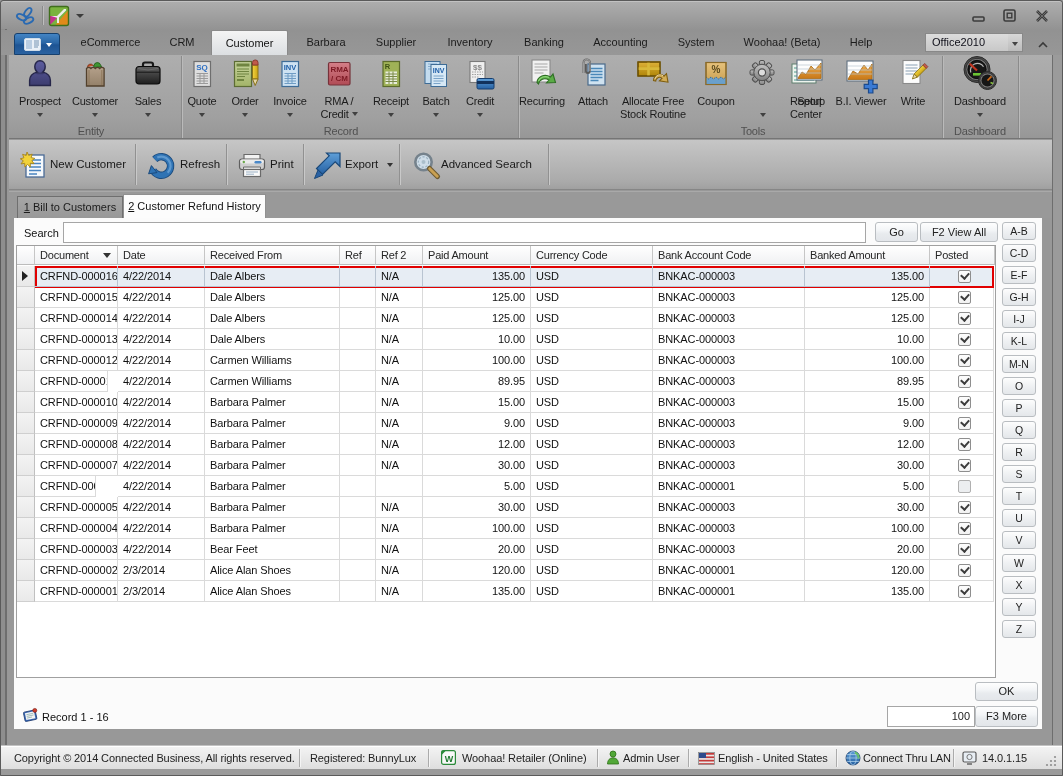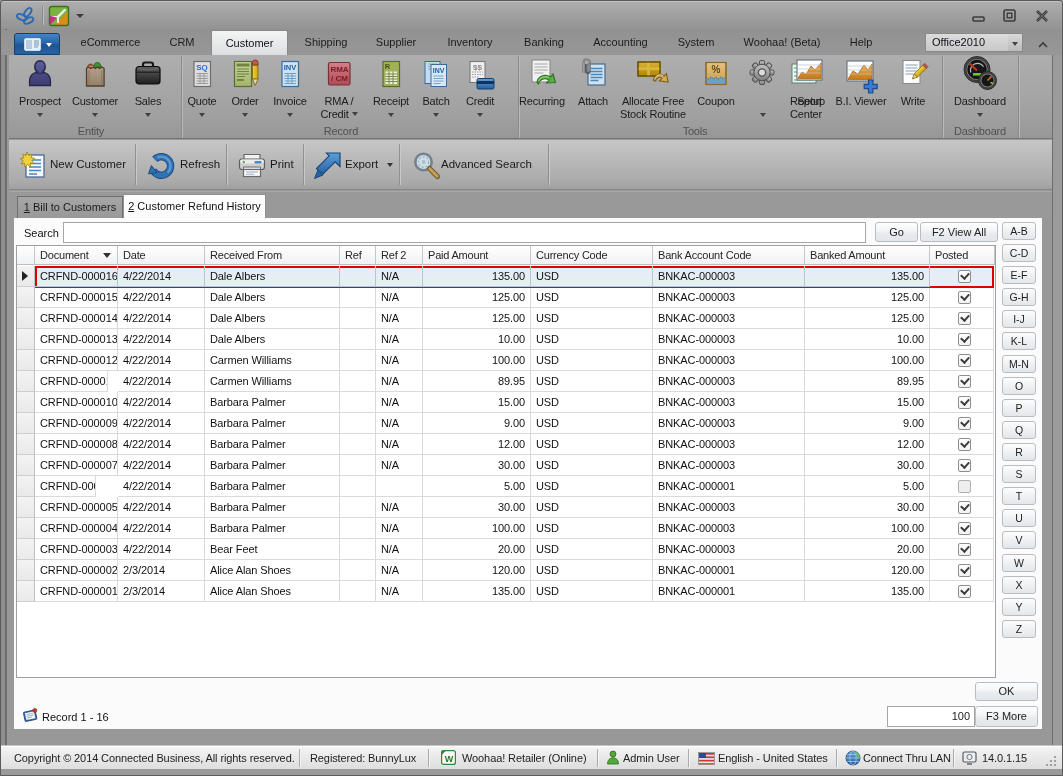--- a/index.html
+++ b/index.html
@@ -152,21 +152,21 @@
     <svg width="17" height="13" style="left:9px;top:4px;" viewBox="0 0 17 13">
       <rect x="0.5" y="0.5" width="16" height="12" rx="1.5" fill="#e9f0f8" stroke="#cfdce8"></rect>
       <rect x="2" y="2" width="6" height="9" fill="#b9cde2"></rect>
       <path d="M10 3h5M10 5h5M10 7h5M10 9h4" stroke="#7493b2" stroke-width="1"></path>
     </svg>
     <div style="position:absolute;left:31px;top:9px;width:0;height:0;border-left:3.5px solid transparent;border-right:3.5px solid transparent;border-top:4px solid #fff;"></div>
   </div>
   <div class="mtab" style="left:79px;width:61px;">eCommerce</div>
   <div class="mtab" style="left:166px;width:30px;">CRM</div>
   <div id="seltab">Customer</div>
-  <div class="mtab" style="left:301px;width:48px;">Shipping</div>
+  <div class="mtab" style="left:301px;width:48px;">Barbara</div>
   <div class="mtab" style="left:372px;width:46px;">Supplier</div>
   <div class="mtab" style="left:443px;width:52px;">Inventory</div>
   <div class="mtab" style="left:520px;width:46px;">Banking</div>
   <div class="mtab" style="left:589px;width:61px;">Accounting</div>
   <div class="mtab" style="left:674px;width:42px;">System</div>
   <div class="mtab" style="left:738px;width:86px;">Woohaa! (Beta)</div>
   <div class="mtab" style="left:847px;width:26px;">Help</div>
   <div id="themebox">Office2010</div>
   <div id="themedrop">
       <div style="position:absolute;left:4px;top:8px;width:0;height:0;border-left:3.5px solid transparent;border-right:3.5px solid transparent;border-top:4px solid #444;"></div>
@@ -176,21 +176,21 @@
     </svg>
 </div>
 
 <div id="ribbon">
   <div class="rsep" style="left:172px;"></div>
   <div class="rsep" style="left:509px;"></div>
   <div class="rsep" style="left:933px;"></div>
   <div class="rsep" style="left:1009px;"></div>
   <div class="glabel" style="left:32px;width:100px;">Entity</div>
   <div class="glabel" style="left:282px;width:100px;">Record</div>
-  <div class="glabel" style="left:636px;width:100px;">Tools</div>
+  <div class="glabel" style="left:694px;width:100px;">Tools</div>
   <div class="glabel" style="left:921px;width:100px;">Dashboard</div>
 
   <svg width="32" height="32" style="left:15px;top:3px;" viewBox="0 0 32 32">
     <path d="M16 2.8c3.1 0 5.2 2.5 5.2 5.8 0 2.4-1 4.5-2.4 5.5 4.6 1.1 7.6 4.4 7.6 8.4v5H5.6v-5c0-4 3-7.3 7.6-8.4-1.4-1-2.4-3.1-2.4-5.5 0-3.3 2.1-5.8 5.2-5.8z" fill="url(#gPerson)" stroke="#26264a" stroke-width="1.4"></path>
     <path d="M11 14.5 h10 l-2 1.8 h-6 z" fill="#26264a" opacity="0.5"></path>
   </svg>
   <div class="rlabel" style="left:-24px;width:110px;">Prospect</div>
   <div class="rarrow" style="left:27.5px;top:58px;"></div>
 
   <svg width="32" height="32" style="left:70px;top:3px;" viewBox="0 0 32 32">

